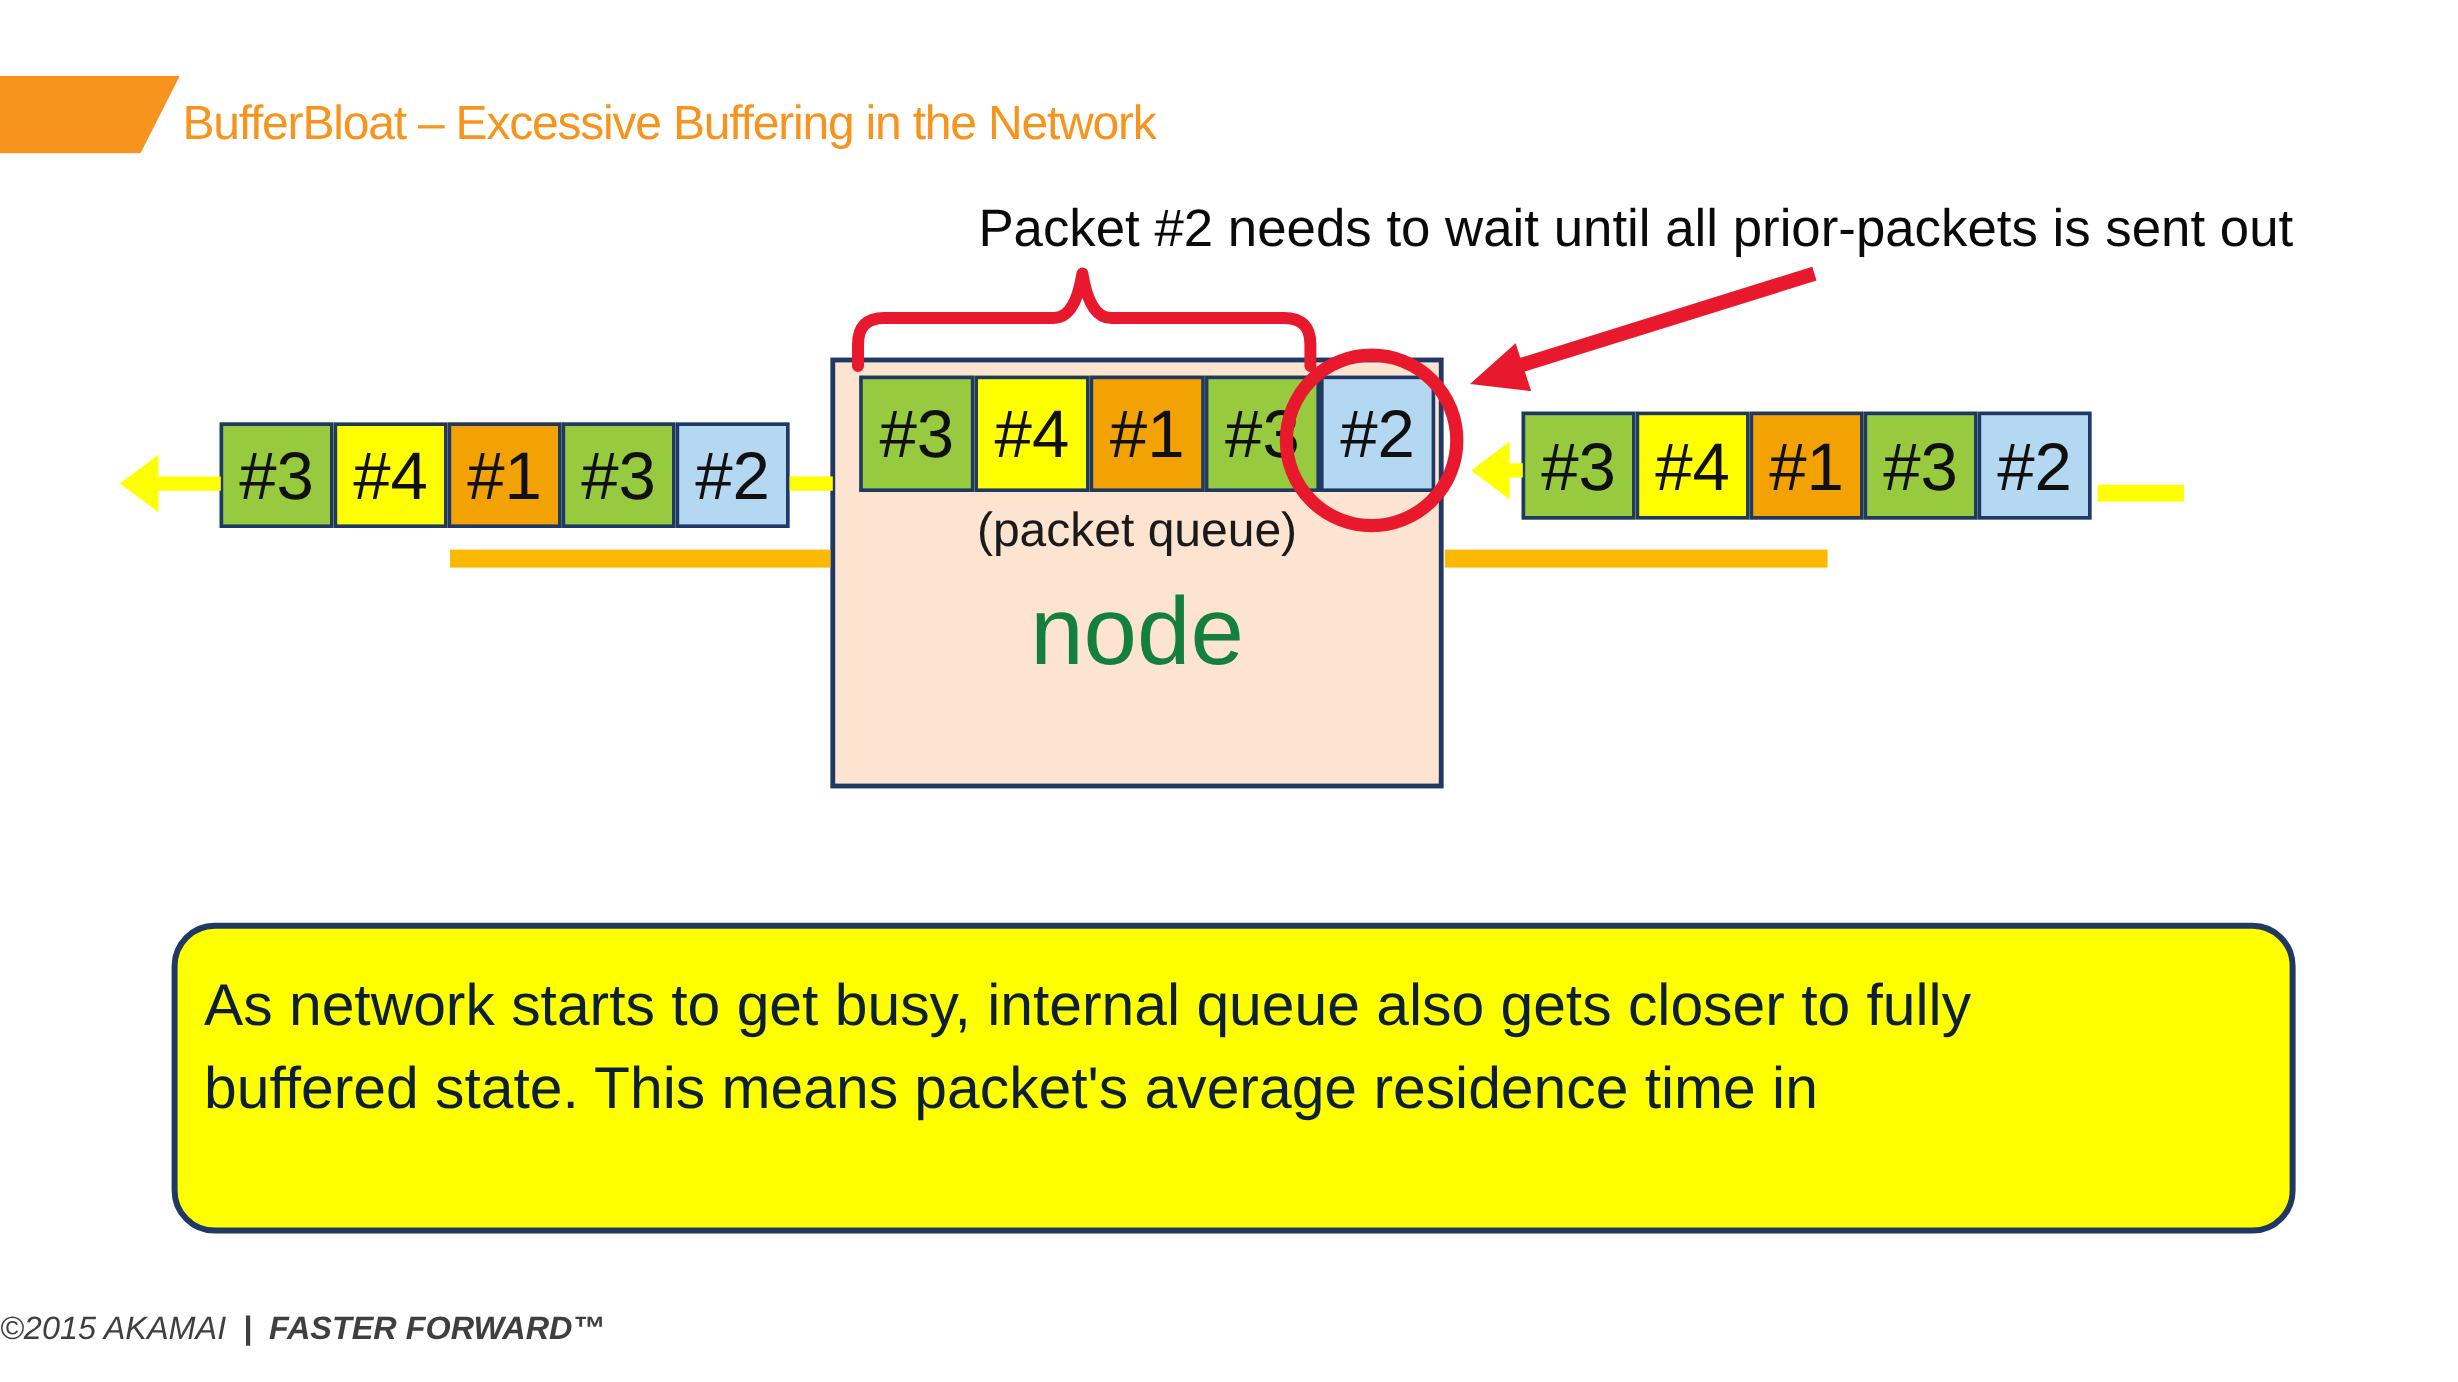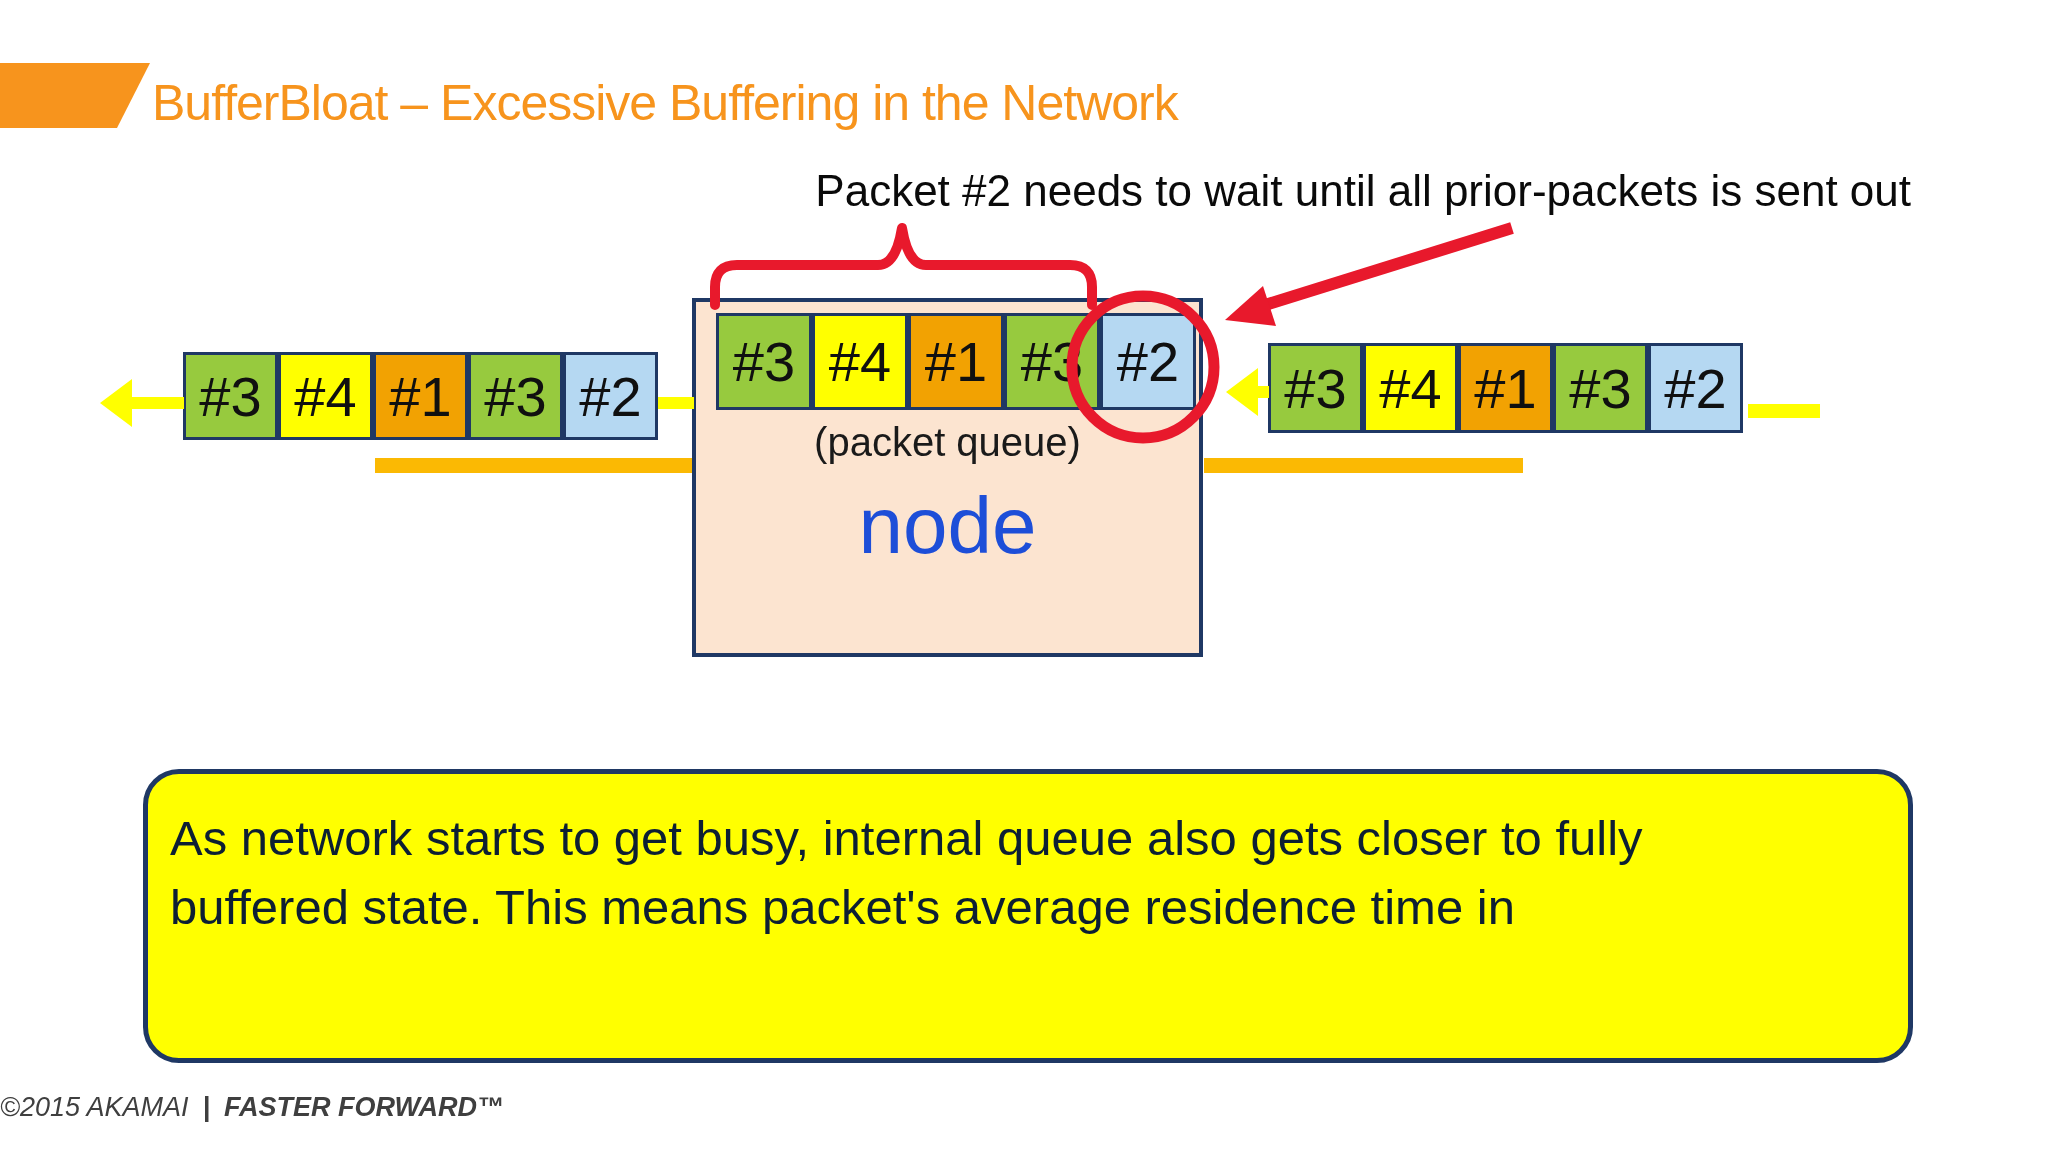--- a/index.html
+++ b/index.html
@@ -9,21 +9,21 @@
     font-family:"Liberation Sans", sans-serif;
   }
   .abs{position:absolute;}
 
   
   .accent-shape{
     left:0;top:63px;width:150px;height:65px;background:#F7941D;
     clip-path:polygon(0 0,100% 0,78% 100%,0 100%);
   }
   .slide-title{
-    left:152px;top:70px;font-size:50px;line-height:66px;color:#F7941D;
+    left:152px;top:70px;font-size:40px;line-height:66px;color:#F7941D;
     white-space:nowrap;letter-spacing:-1px;
   }
 
   
   .caption{
     left:651px;top:166px;width:1260px;text-align:right;
     font-size:44px;color:#0a0a0a;white-space:nowrap;
   }
 
   
@@ -45,31 +45,31 @@
   .node-box{
     left:692px;top:298px;width:511px;height:359px;box-sizing:border-box;
     background:#FCE4D0;border:4px solid #1F3864;
   }
   .pq-label{
     left:692px;top:420px;width:511px;text-align:center;
     font-size:40px;color:#1a1a1a;
   }
   .node-label{
     left:692px;top:480px;width:511px;text-align:center;
-    font-size:80px;color:#1d4ed8;
+    font-size:80px;color:#15803d;
   }
 
   
   .bar{background:#FBB903;height:15px;top:458px;}
   .bar-left{left:375px;width:317px;}
   .bar-right{left:1204px;width:319px;}
 
   
   .callout{
-    left:143px;top:769px;width:1770px;height:294px;box-sizing:border-box;
+    left:143px;top:769px;width:1770px;height:259px;box-sizing:border-box;
     background:#FFFF00;border:5px solid #1F3864;border-radius:36px;
     padding:30px 20px 0 22px;
   }
   .callout-line{
     font-size:49px;line-height:69px;color:#0D1F33;white-space:nowrap;
   }
 
   
   .footer{
     left:0;top:1092px;width:1980px;

